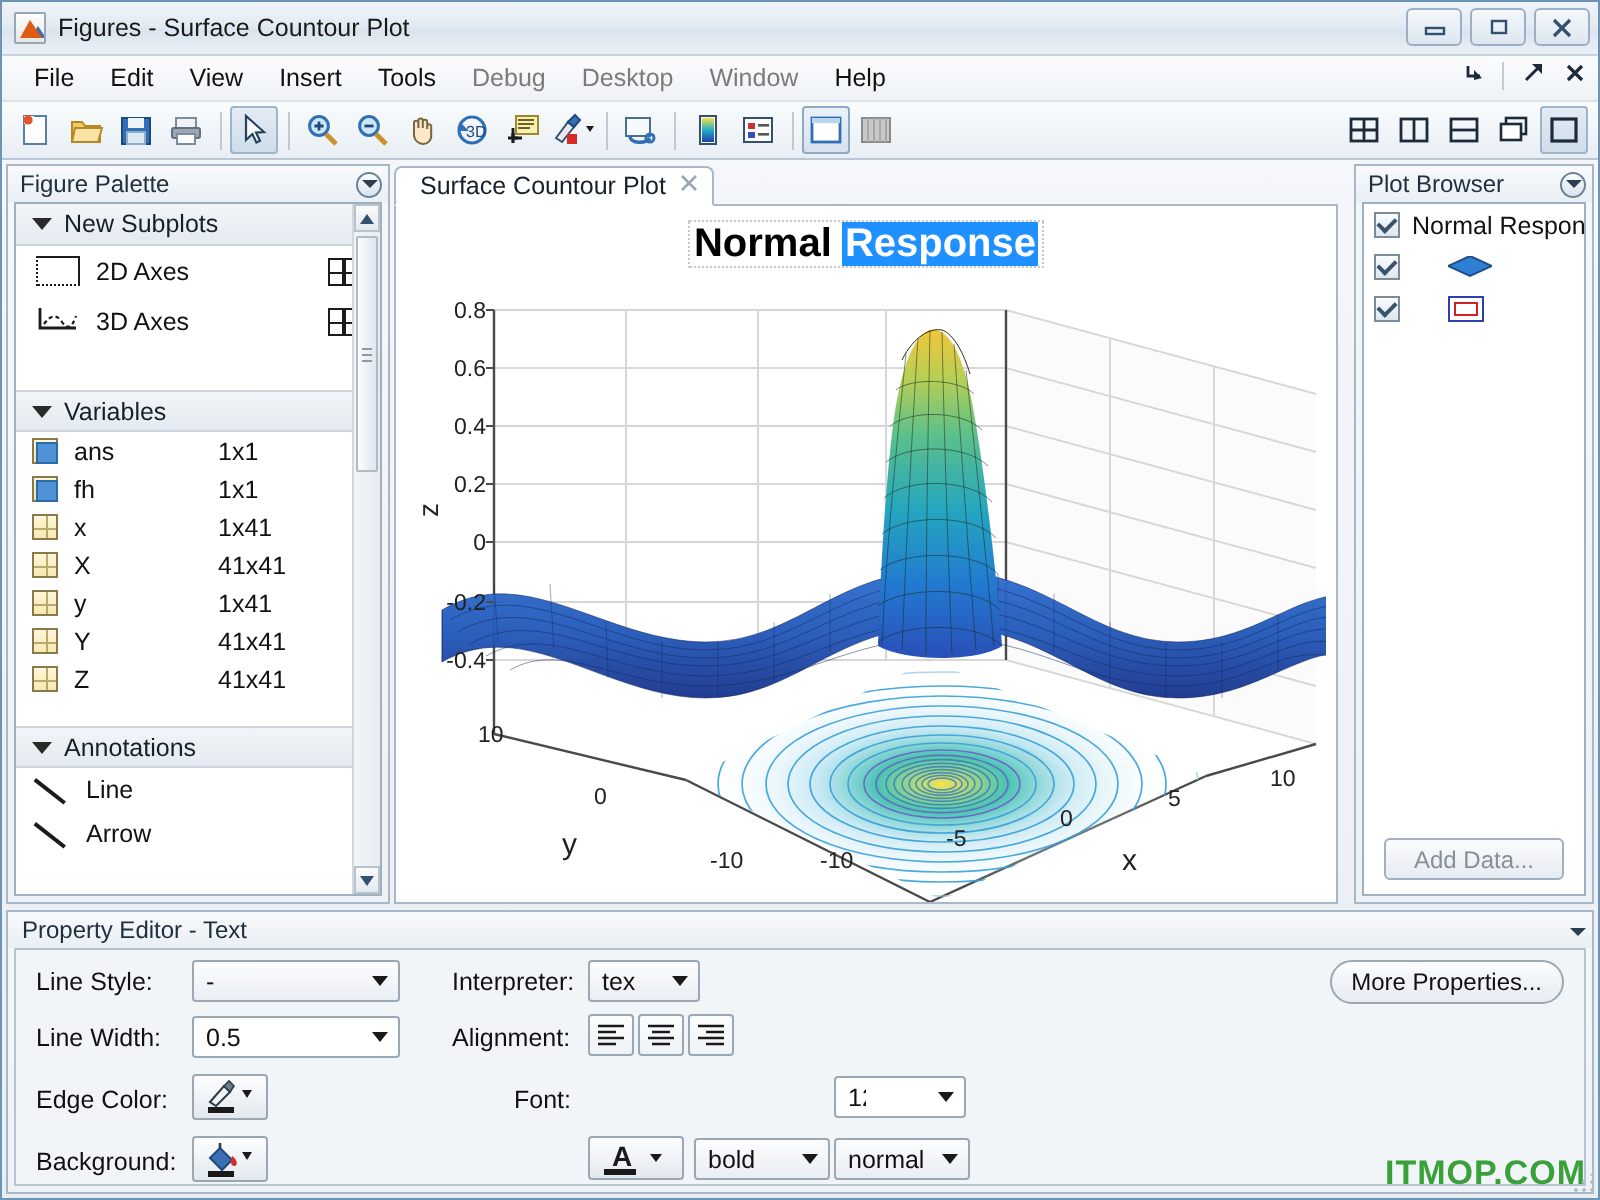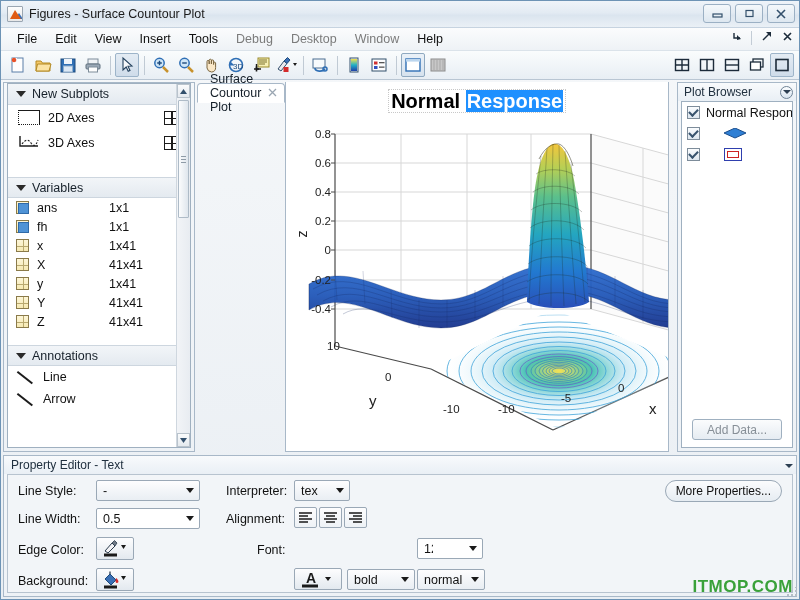--- a/index.html
+++ b/index.html
@@ -163,21 +163,21 @@
   .vscroll .arw.bot { position:absolute; bottom:0; left:0; right:0; }
   .vscroll .thumb {
     position:absolute; left:1px; right:1px;
     background:linear-gradient(to right,#fbfcfd,#dfe6ed);
     border:1px solid #aebbc7; border-radius:1px;
   }
   .thumb-grip { position:absolute; left:2px; right:2px; top:50%; margin-top:-3px; height:7px;
     background:repeating-linear-gradient(#8e9ba7,#8e9ba7 1px,transparent 1px,transparent 3px); }
 
   
-  #center { flex: 1 1 auto; display:flex; flex-direction:row; min-width:0; margin-right:8px; }
+  #center { flex: 1 1 auto; display:flex; flex-direction:column; min-width:0; margin-right:8px; }
   .tabstrip { height: 21px; flex:0 0 21px; display:flex; align-items:flex-end; position:relative; }
   .tabstrip:after { content:""; position:absolute; left:0; right:0; bottom:0; height:1px; background:#a8b8c8; }
   .tab {
     height:20px; display:flex; align-items:center; gap:7px;
     padding: 0 7px 0 12px; font-size:12.5px; color:#16202a;
     background:#fff; border:1px solid #a8b8c8; border-bottom-color:#fff;
     border-radius:4px 4px 0 0; position:relative; z-index:2;
   }
   .tab .x { color:#9aa6b2; font-size:11px; }
   .figarea { flex:1 1 auto; background:#fff; border:1px solid #a8b8c8; border-top:none; position:relative; overflow:hidden; }
@@ -479,20 +479,28 @@
         <svg width="16" height="16">
             <rect x="2" y="2.5" width="12" height="11" fill="none" stroke="#1c2b3a" stroke-width="1.6"></rect>
           </svg>
       </div>
     </div>
   </div>
 
   <div class="body">
 
     <div class="panel" id="palette">
+      <div class="panel-head">
+        <span>Figure Palette</span>
+        <span class="dd">
+          <svg width="8" height="6">
+              <path d="M0 1 L4 5 L8 1 Z" fill="#2c3f52"></path>
+            </svg>
+        </span>
+      </div>
       <div class="panel-body">
 
         <div class="sect-head">
           <span class="tri"></span>
           <span>New Subplots</span>
         </div>
         <div class="pal-row">
           <span class="axes2d"></span>
           <span>2D Axes</span>
           <span class="grid-ico">

